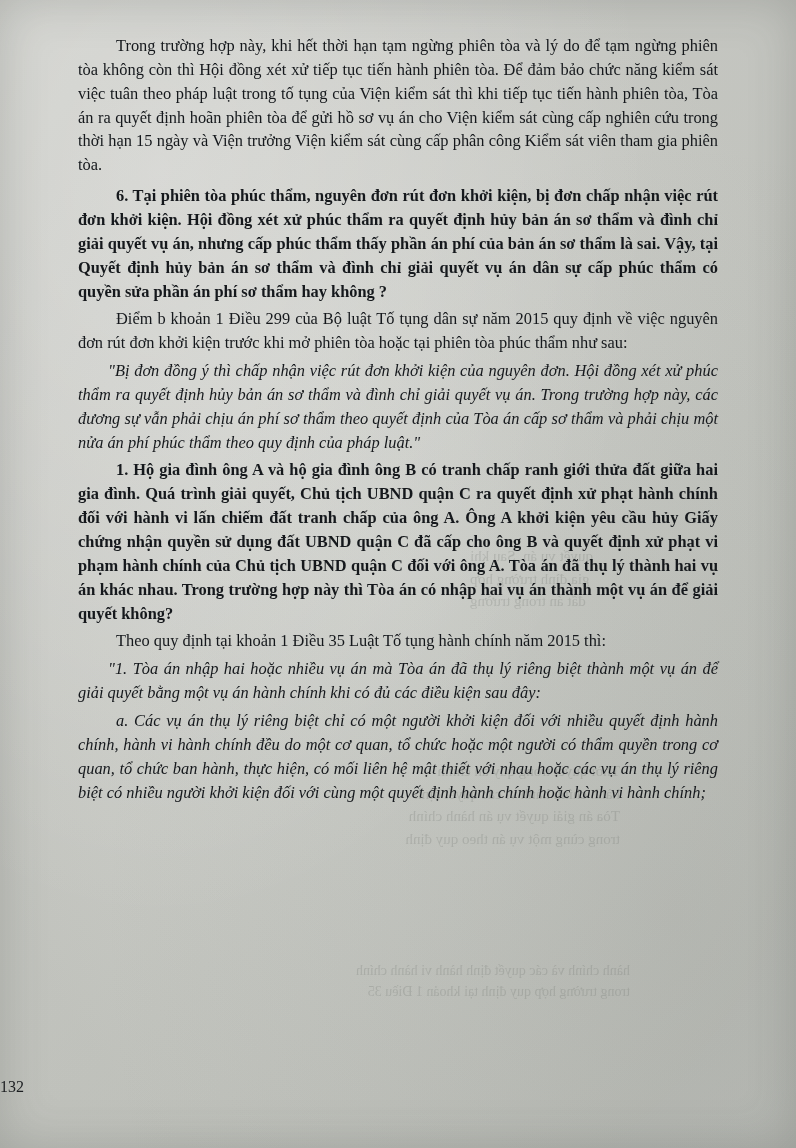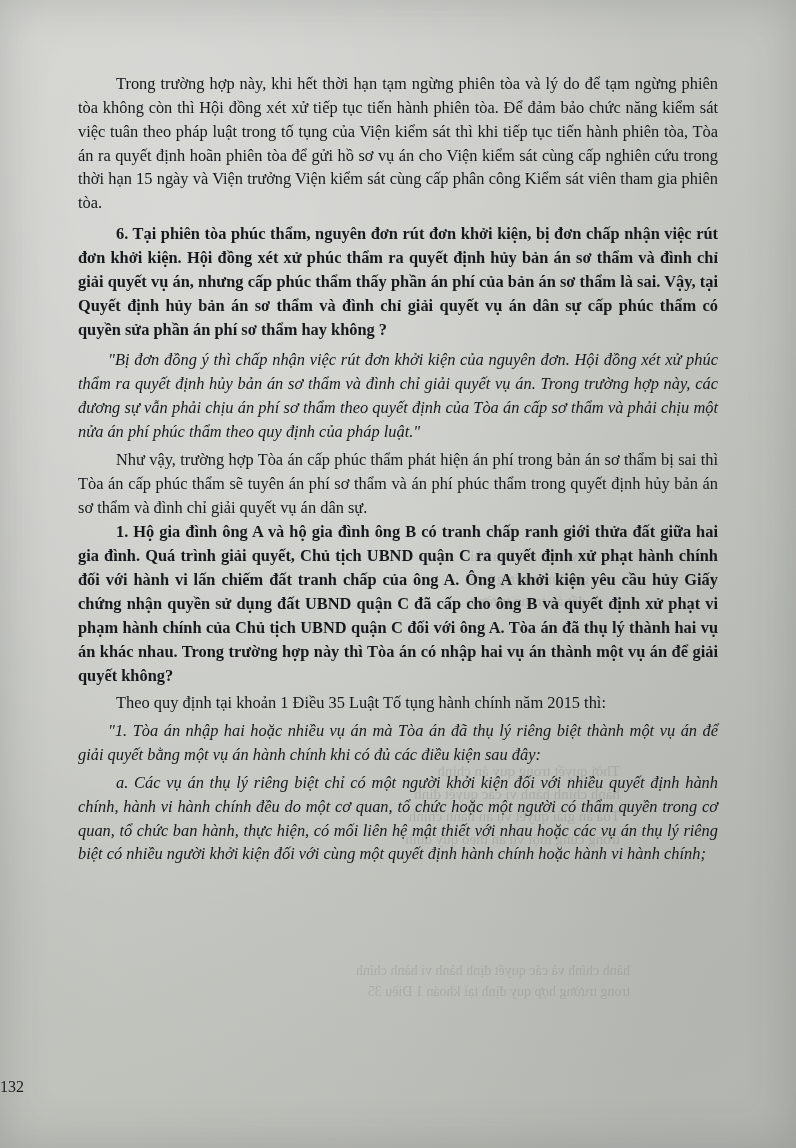--- a/index.html
+++ b/index.html
@@ -34,21 +34,20 @@
   .content {
     position: absolute;
     left: 78px;
     top: 34px;
     width: 640px;
     font-size: 16.4px;
     line-height: 1.455;
     color: #15181c;
     text-align: justify;
     text-justify: inter-word;
-    margin-top: 38px;
   }
   p {
     margin: 0 0 0.06em 0;
   }
   .indent {
     text-indent: 38px;
   }
   .q-indent {
     text-indent: 30px;
   }
@@ -132,28 +131,28 @@
   <div class="content">
 
     <p class="indent">Trong trường hợp này, khi hết thời hạn tạm ngừng phiên tòa và lý do để tạm ngừng phiên tòa không còn thì Hội đồng xét xử tiếp tục tiến hành phiên tòa. Để đảm bảo chức năng kiểm sát việc tuân theo pháp luật trong tố tụng của Viện kiểm sát thì khi tiếp tục tiến hành phiên tòa, Tòa án ra quyết định hoãn phiên tòa để gửi hồ sơ vụ án cho Viện kiểm sát cùng cấp nghiên cứu trong thời hạn 15 ngày và Viện trưởng Viện kiểm sát cùng cấp phân công Kiểm sát viên tham gia phiên tòa.</p>
 
     <div class="spacer-sm"></div>
 
     <p class="bold-italic indent">6. Tại phiên tòa phúc thẩm, nguyên đơn rút đơn khởi kiện, bị đơn chấp nhận việc rút đơn khởi kiện. Hội đồng xét xử phúc thẩm ra quyết định hủy bản án sơ thẩm và đình chỉ giải quyết vụ án, nhưng cấp phúc thẩm thấy phần án phí của bản án sơ thẩm là sai. Vậy, tại Quyết định hủy bản án sơ thẩm và đình chỉ giải quyết vụ án dân sự cấp phúc thẩm có quyền sửa phần án phí sơ thẩm hay không ?</p>
 
     <div class="spacer-xs"></div>
 
+    <p class="indent">Điểm b khoản 1 Điều 299 của Bộ luật Tố tụng dân sự năm 2015 quy định về việc nguyên đơn rút đơn khởi kiện trước khi mở phiên tòa hoặc tại phiên tòa phúc thẩm như sau:</p>
 
     <div class="spacer-xs"></div>
 
     <p class="italic q-indent">"Bị đơn đồng ý thì chấp nhận việc rút đơn khởi kiện của nguyên đơn. Hội đồng xét xử phúc thẩm ra quyết định hủy bản án sơ thẩm và đình chỉ giải quyết vụ án. Trong trường hợp này, các đương sự vẫn phải chịu án phí sơ thẩm theo quyết định của Tòa án cấp sơ thẩm và phải chịu một nửa án phí phúc thẩm theo quy định của pháp luật."</p>
 
     <div class="spacer-xs"></div>
 
-    <p class="indent">Như vậy, trường hợp Tòa án cấp phúc thẩm phát hiện án phí trong bản án sơ thẩm bị sai thì Tòa án cấp phúc thẩm sẽ tuyên án phí sơ thẩm và án phí phúc thẩm trong quyết định hủy bản án sơ thẩm và đình chỉ giải quyết vụ án dân sự.</p>
 
 
     <p class="bold-italic indent">1. Hộ gia đình ông A và hộ gia đình ông B có tranh chấp ranh giới thửa đất giữa hai gia đình. Quá trình giải quyết, Chủ tịch UBND quận C ra quyết định xử phạt hành chính đối với hành vi lấn chiếm đất tranh chấp của ông A. Ông A khởi kiện yêu cầu hủy Giấy chứng nhận quyền sử dụng đất UBND quận C đã cấp cho ông B và quyết định xử phạt vi phạm hành chính của Chủ tịch UBND quận C đối với ông A. Tòa án đã thụ lý thành hai vụ án khác nhau. Trong trường hợp này thì Tòa án có nhập hai vụ án thành một vụ án để giải quyết không?</p>
 
     <div class="spacer-xs"></div>
 
     <p class="indent">Theo quy định tại khoản 1 Điều 35 Luật Tố tụng hành chính năm 2015 thì:</p>
 
     <div class="spacer-xs"></div>
 

